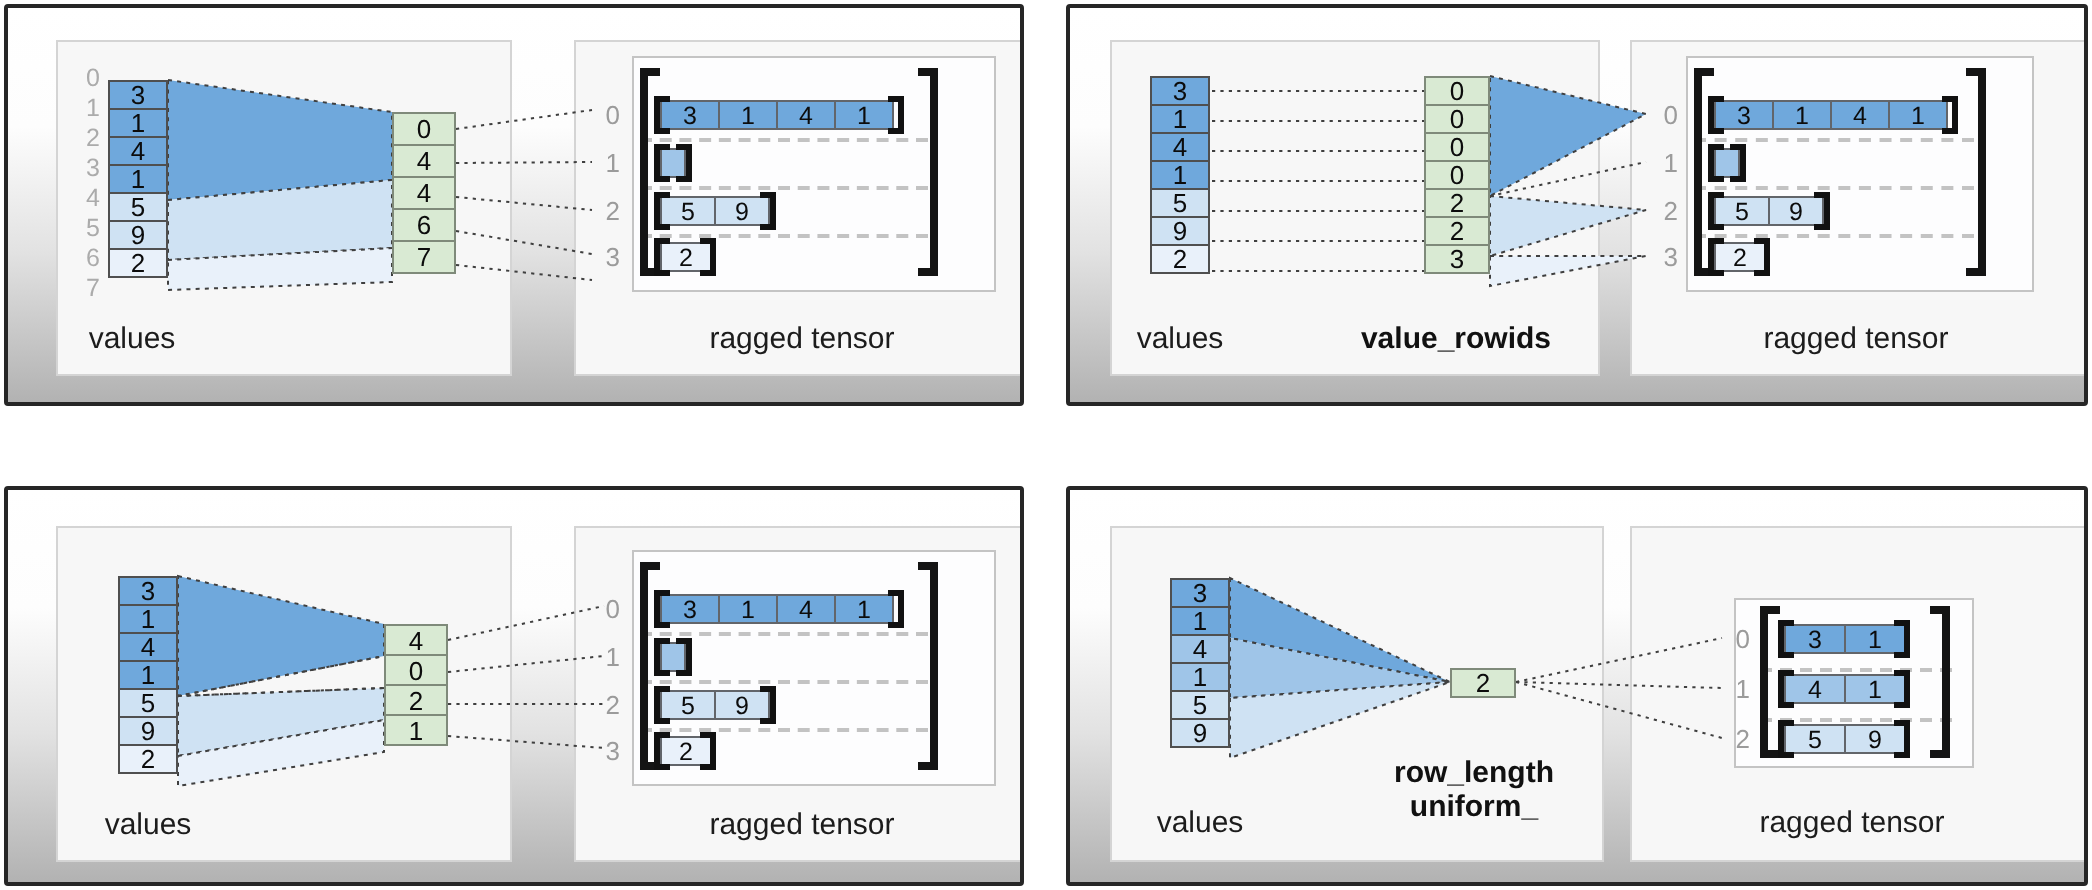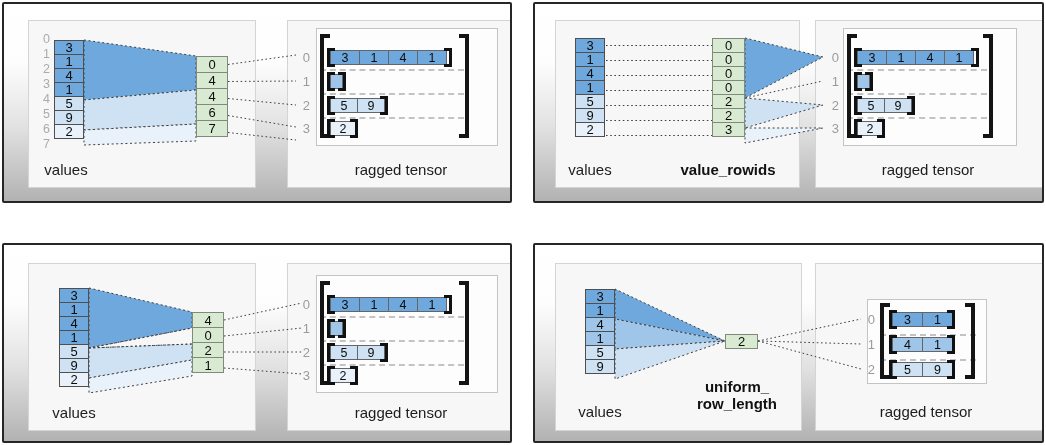--- a/index.html
+++ b/index.html
@@ -274,22 +274,22 @@
     <div class="vcell" style="width:30px;height:15px;background:#9fc5e8;">4</div>
     <div class="vcell" style="width:30px;height:15px;background:#9fc5e8;">1</div>
     <div class="vcell" style="width:30px;height:15px;background:#cfe2f3;">5</div>
     <div class="vcell" style="width:30px;height:15px;background:#cfe2f3;">9</div>
   </div>
   <div class="gcol" style="left:190px;top:89px;">
     <div class="gcell" style="width:33px;height:15px;">2</div>
   </div>
   <div class="plabel" style="left:30px;top:158px;width:70px;">values</div>
   <div class="mlabel" style="left:127px;top:133px;width:150px;">
+    <div>row_length</div>
     <div>uniform_</div>
-    <div>row_length</div>
   </div>
 
   <div class="wrect" style="left:332px;top:54px;width:118px;height:83px;"></div>
   <div class="sep" style="left:345px;top:89px;width:96px;"></div>
   <div class="sep" style="left:345px;top:114px;width:96px;"></div>
   <div class="bb l" style="left:345px;top:58px;height:76px;"></div>
   <div class="bb r" style="left:430px;top:58px;height:76px;"></div>
   <span class="ridx" style="left:328px;top:67px;width:12px;">0</span>
   <span class="ridx" style="left:328px;top:92px;width:12px;">1</span>
   <span class="ridx" style="left:328px;top:117px;width:12px;">2</span>

